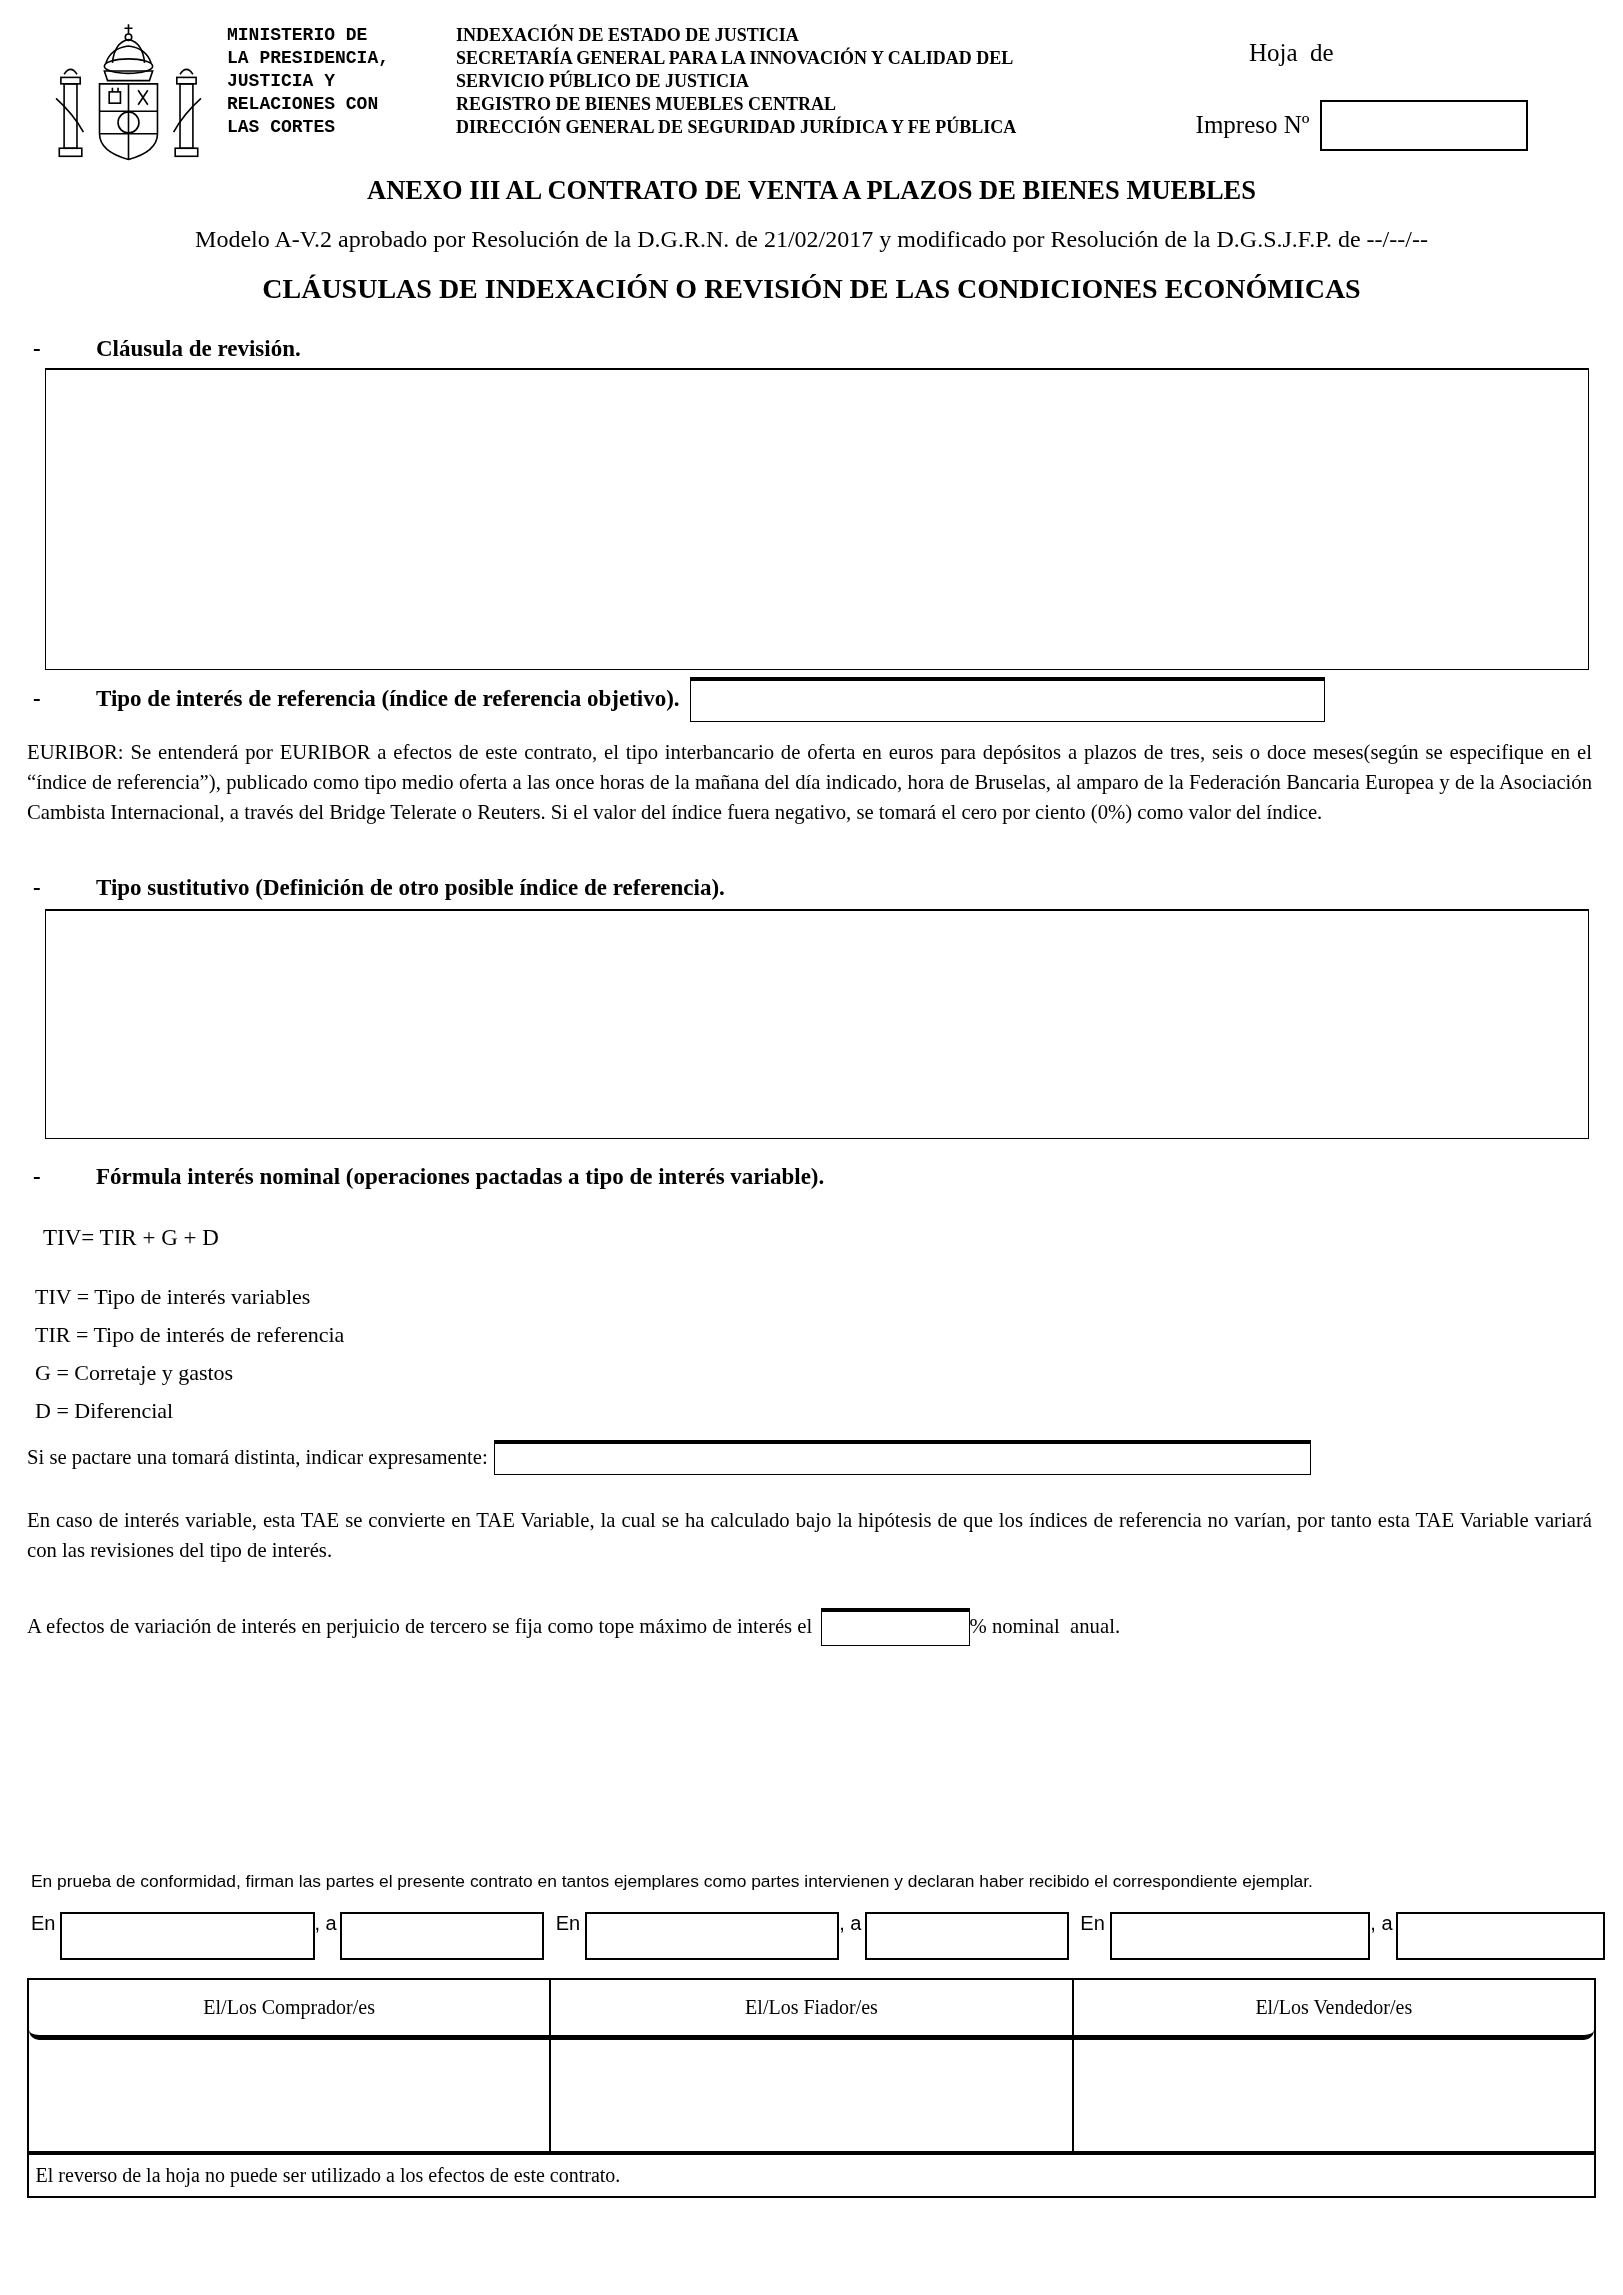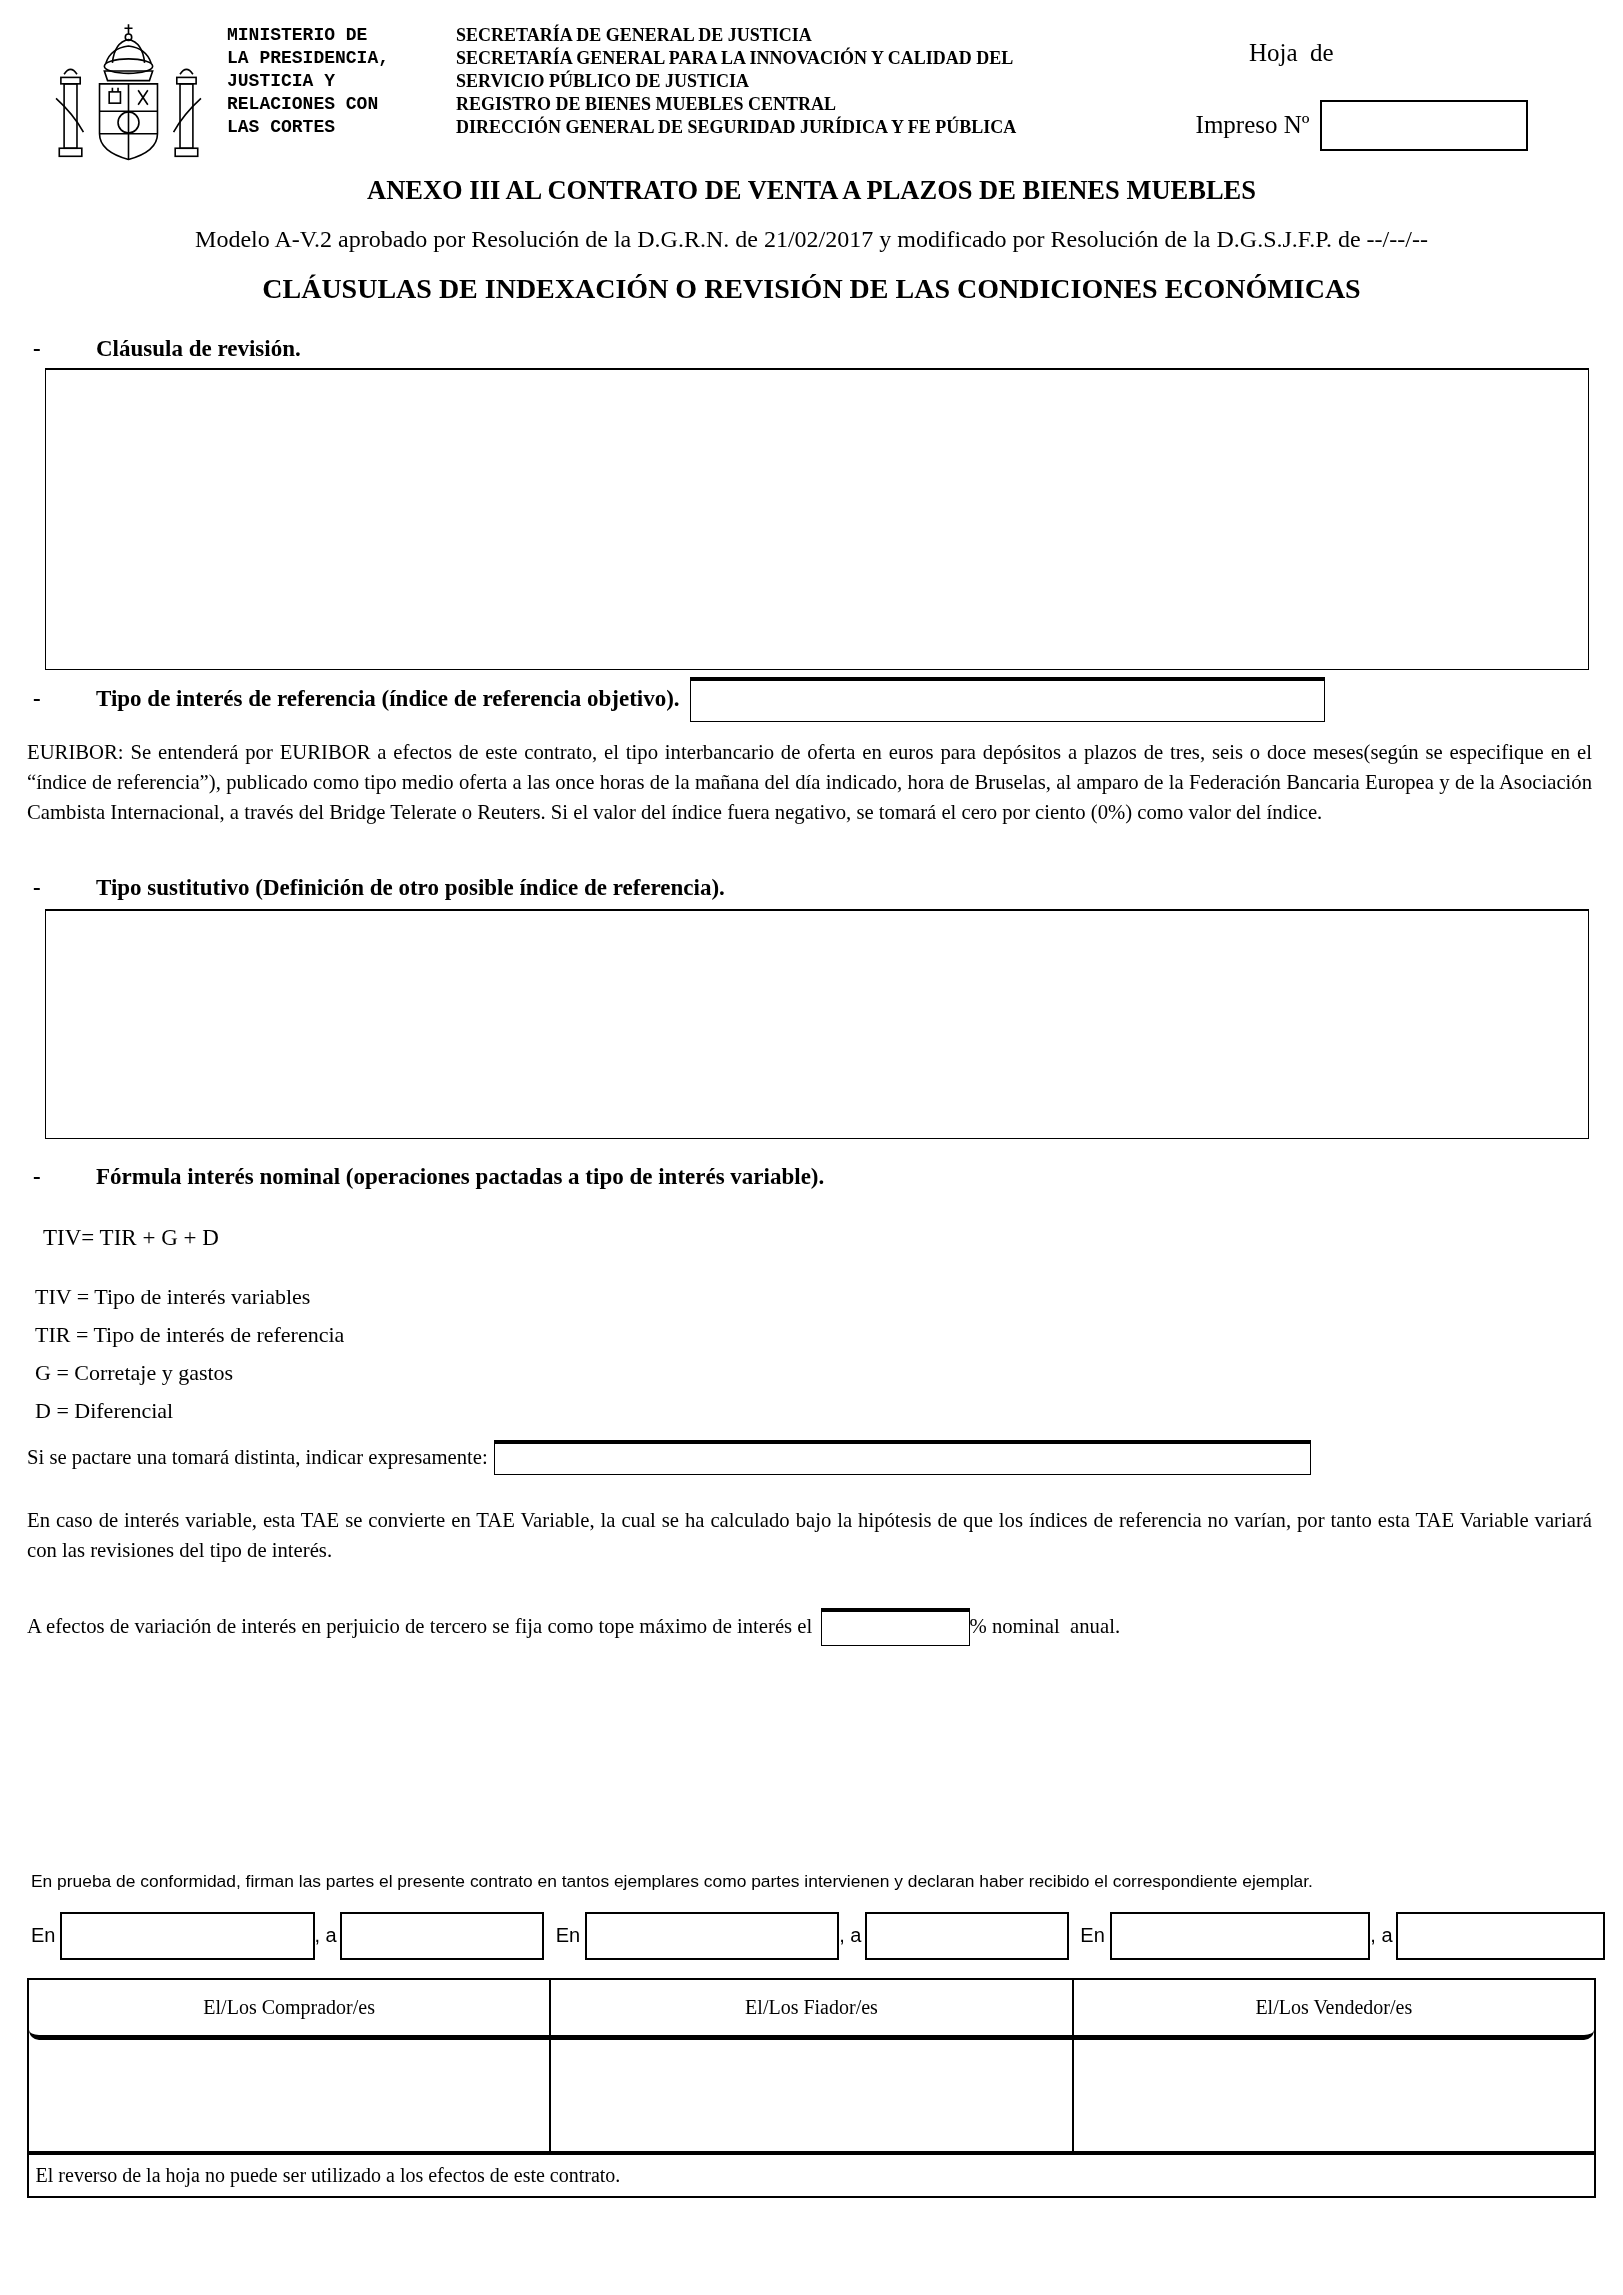--- a/index.html
+++ b/index.html
@@ -32,21 +32,21 @@
   .big-box { border:1.7px solid #000; border-top-width:2.5px; margin-left:45px; width:1544px; background:#fff; }
   .field-box { border:1.7px solid #000; border-top-width:4.1px; background:#fff; flex:none; }
   .inline-row { display:flex; align-items:center; }
   .body-par { font-size:20.7px; line-height:30px; text-align:justify; margin:0 31px 0 27px; }
   .formula-line { font-size:23px; margin-left:43px; }
   .defs { font-size:22px; line-height:38px; margin-left:35px; }
   .sans { font-family:"Liberation Sans", sans-serif; }
   .suffix-pre { white-space:pre; }
   
   .pd-row { display:flex; margin:20px 18px 0 31px; font-size:20px; }
-  .pd-group { flex:1; display:flex; align-items:center; }
+  .pd-group { flex:1; display:flex; align-items:flex-start; }
   .pd-box { border:2.5px solid #000; height:48px; background:#fff; }
   .pd-box.place { flex:1.25; margin-left:5px; }
   .pd-box.date { flex:1; margin-left:3.3px; margin-right:11.6px; }
   .pd-label { white-space:pre; }
   
   .sig-table { margin:18px 27px 0 27px; border:2.5px solid #000; }
   .sig-row { display:flex; }
   .sig-cell { flex:1; border-right:2.5px solid #000; }
   .sig-cell:last-child { border-right:none; }
   .sig-head .sig-cell { height:55px; display:flex; align-items:center; justify-content:center; font-size:20px; }
@@ -88,21 +88,21 @@
       </svg>
     </div>
     <div class="ministry">
       <div>MINISTERIO DE</div>
       <div>LA PRESIDENCIA,</div>
       <div>JUSTICIA Y</div>
       <div>RELACIONES CON</div>
       <div>LAS CORTES</div>
     </div>
     <div class="secretariat">
-      <div>SECRETARÍA DE GENERAL DE JUSTICIA</div>
+      <div>INDEXACIÓN DE ESTADO DE JUSTICIA</div>
       <div>SECRETARÍA GENERAL PARA LA INNOVACIÓN Y CALIDAD DEL</div>
       <div>SERVICIO PÚBLICO DE JUSTICIA</div>
       <div>REGISTRO DE BIENES MUEBLES CENTRAL</div>
       <div>DIRECCIÓN GENERAL DE SEGURIDAD JURÍDICA Y FE PÚBLICA</div>
     </div>
     <div class="hoja-block">
       <div class="hoja-line">Hoja  de</div>
       <div class="impreso-row">
         <span>Impreso Nº</span>
         <div class="impreso-box"></div>

